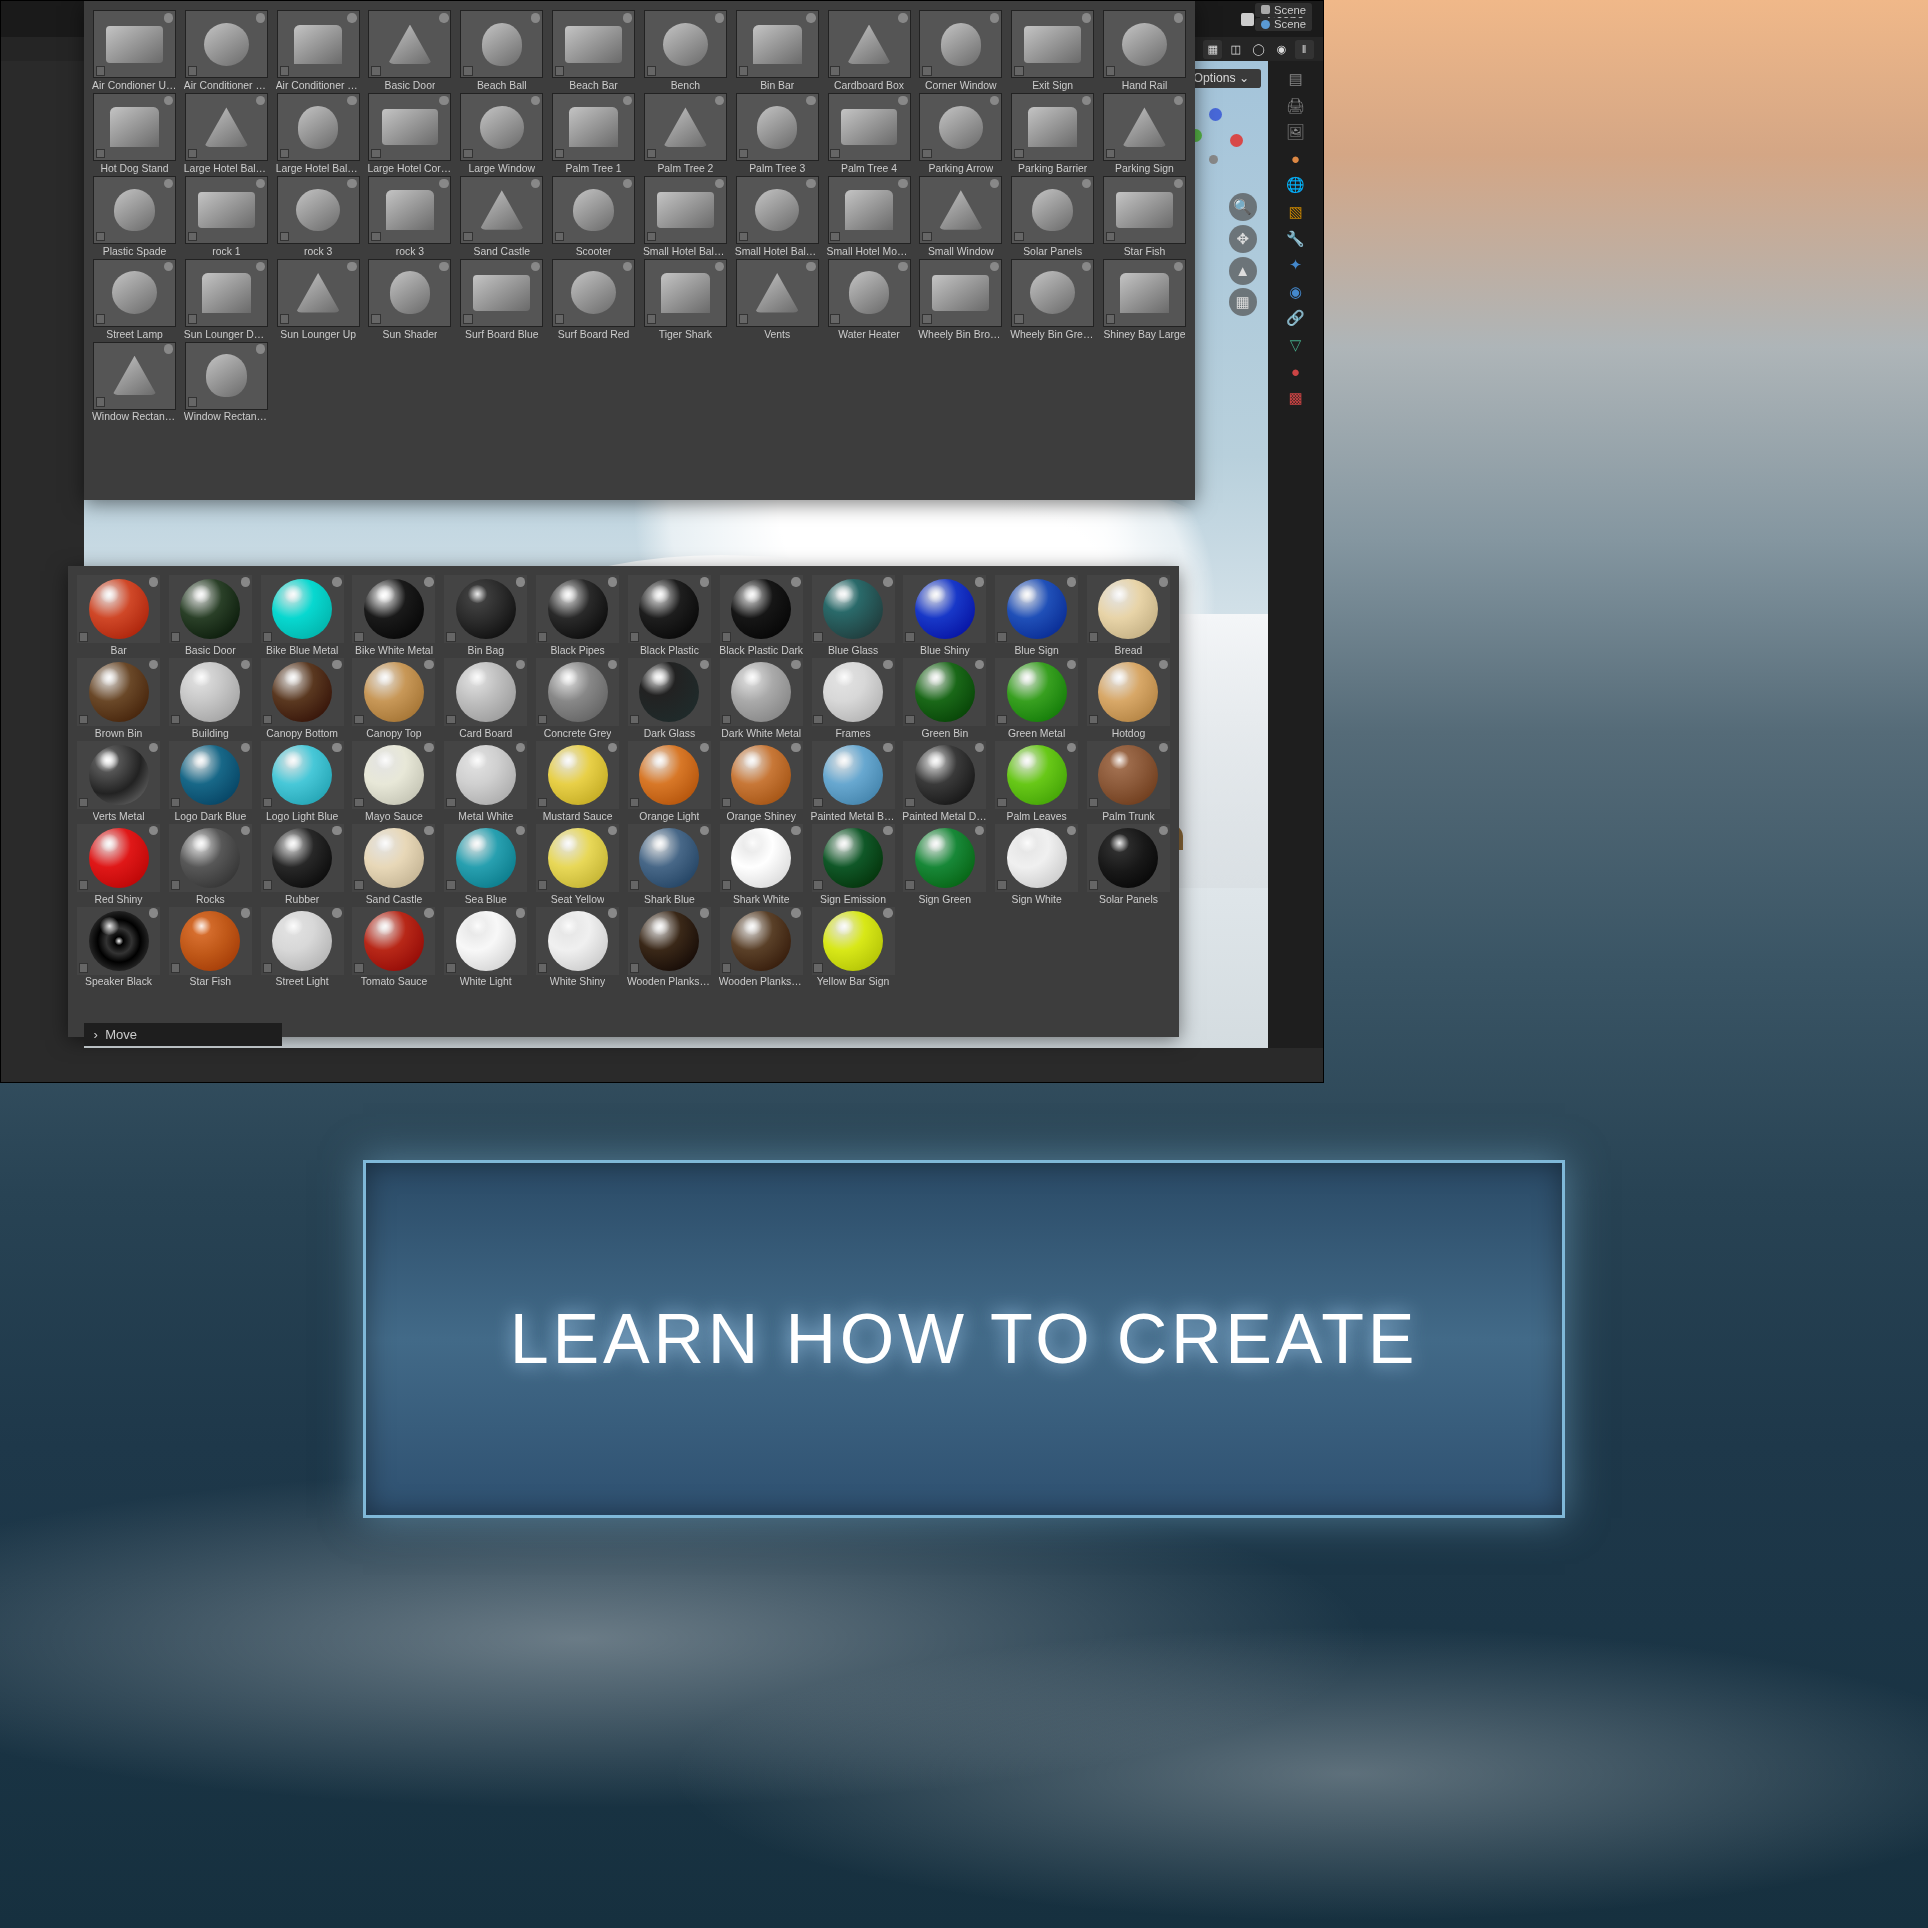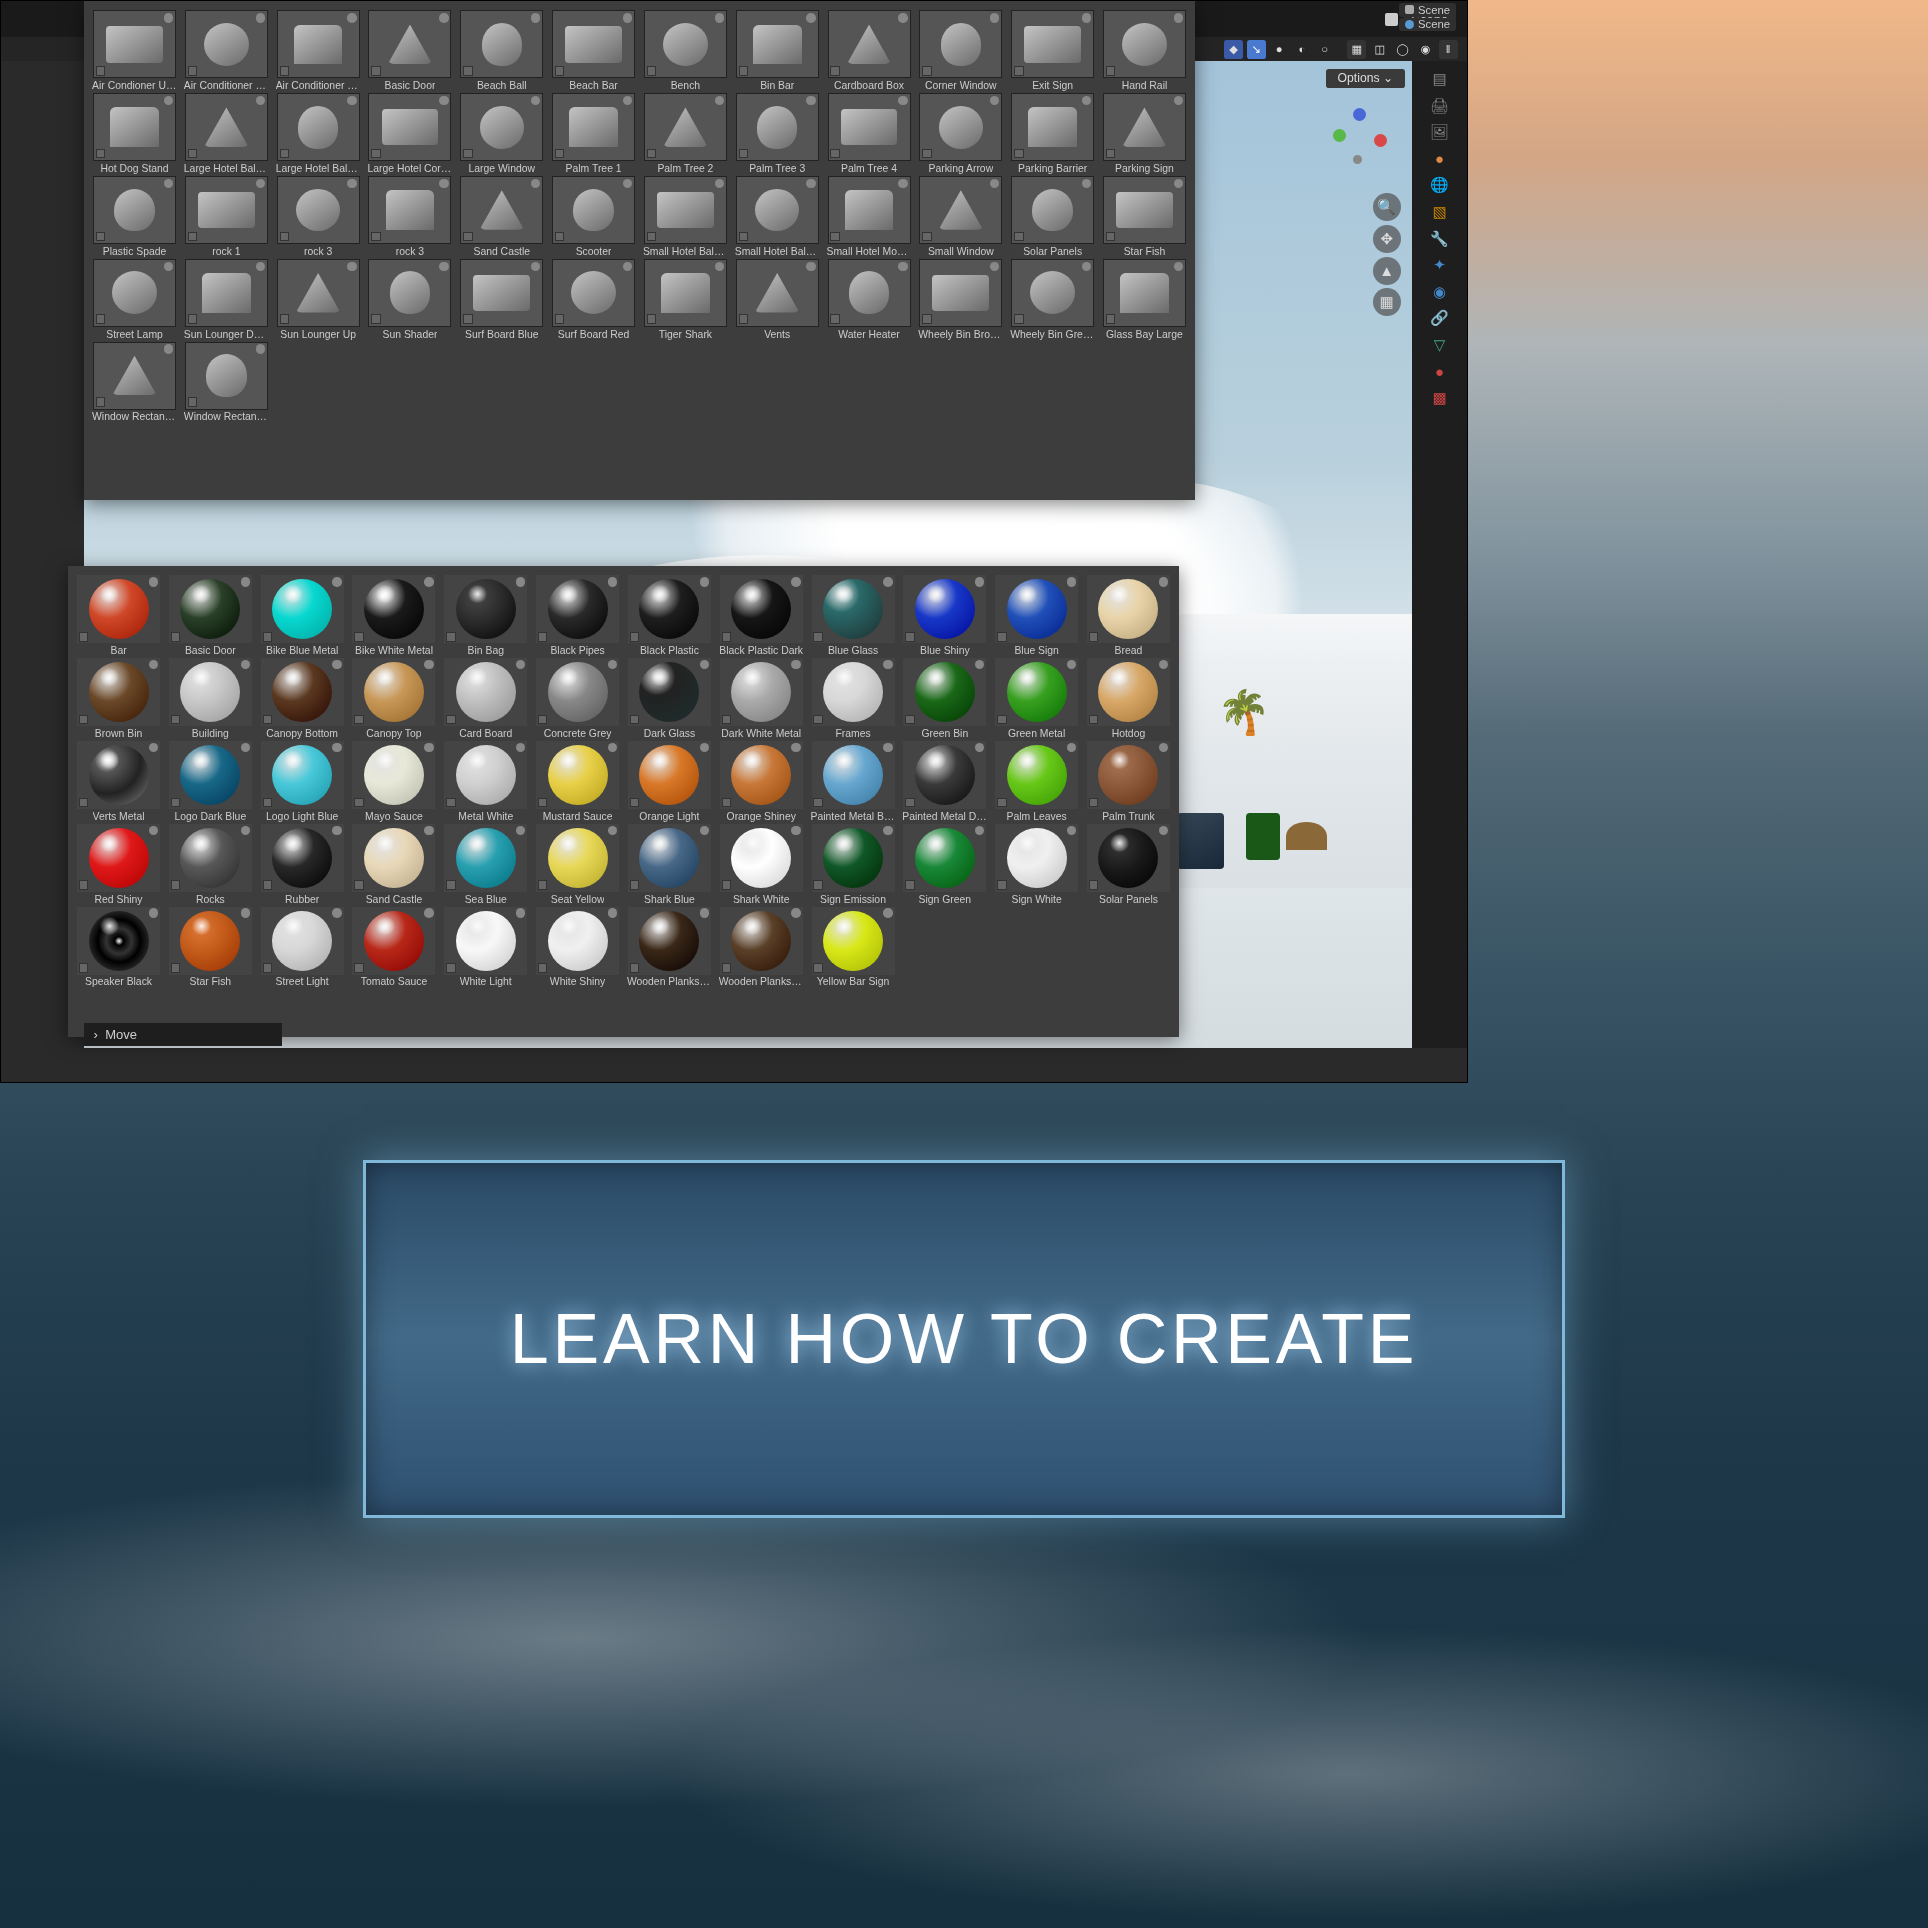--- a/index.html
+++ b/index.html
@@ -1,21 +1,21 @@
 <!DOCTYPE html>
 <html style="font-size:15px"><head>
 <meta charset="utf-8">
 <style>
   *{box-sizing:border-box;margin:0;padding:0;font-family:Arial,Helvetica,sans-serif}
   body{width:1928px;height:1928px;overflow:hidden;background:linear-gradient(180deg,#e8a878 0%,#a8b4be 20%,#556a7a 40%,#2d4a60 60%,#1a3446 100%);position:relative}
   .bg-ocean{position:absolute;inset:0;background:
     radial-gradient(ellipse 1318px 282px at 30% 85%,rgba(255,255,255,.35),transparent 60%),
     radial-gradient(ellipse 1130px 245px at 70% 92%,rgba(255,255,255,.3),transparent 60%),
     linear-gradient(180deg,#f0b889 0%,#d4a685 8%,#aeb5b8 18%,#8496a0 28%,#556b78 38%,#3a5565 50%,#284354 62%,#1e384a 75%,#16303f 100%)}
-  .win{position:absolute;left:0;top:0;width:1468px;height:1083px;background:#2a2a2a;border:0.9px solid #000}
+  .win{position:absolute;left:0;top:0;width:1324px;height:1083px;background:#2a2a2a;border:0.9px solid #000}
   .topbar{height:36px;background:#1a1a1a;display:flex;align-items:center;justify-content:flex-end;gap:5.6px;padding:0 11.3px;color:#ccc;font-size:13px}
   .scene-chip{background:#2f2f2f;border-radius:2.8px;padding:1.9px 7.5px;display:flex;align-items:center;gap:3.8px}
   .ic{width:13px;height:13px;display:inline-block;background:#888;border-radius:1.9px}
   .header2{height:24.5px;background:#252525;display:flex;align-items:center;justify-content:flex-end;padding:0 9.4px;gap:3.8px}
   .hb{width:19px;height:19px;border-radius:2.8px;display:flex;align-items:center;justify-content:center;font-size:11.3px;color:#ddd}
   .canvas{position:absolute;left:83px;top:60px;right:55px;bottom:34px;background:linear-gradient(180deg,#a4c4da 0%,#b8d0dc 40%,#e8eef2 70%,#d4dce0 100%);overflow:hidden}
   .cloud{position:absolute;background:radial-gradient(circle,#fff 30%,rgba(255,255,255,.6) 60%,transparent 70%);border-radius:50%}
   .floor{position:absolute;left:55%;right:0;bottom:10%;height:34%;background:linear-gradient(180deg,#f4f6f8,#dae0e4);transform:perspective(753px) rotateX(60deg);transform-origin:top}
   .options{position:absolute;right:7.5px;top:7.5px;background:#3a3a3a;color:#ddd;padding:2.8px 11.3px;border-radius:2.8px;font-size:12.2px}
   .gizmo{position:absolute;right:19px;top:47px;width:66px;height:66px}
@@ -463,21 +463,21 @@
             <div class="badge"></div>
             <div class="mesh" style="background:linear-gradient(145deg,#c4c4c4,#6a6a6a);border-radius:50%;width:55%;height:65%"></div>
           </div>
           <div class="lbl">Wheely Bin Green ...</div>
         </div>
         <div class="item">
           <div class="thumb">
             <div class="badge"></div>
             <div class="mesh" style="background:linear-gradient(145deg,#c4c4c4,#6a6a6a);border-radius:5.6px 5.6px 0 0;width:60%;height:60%"></div>
           </div>
-          <div class="lbl">Glass Bay Large</div>
+          <div class="lbl">Shiney Bay Large</div>
         </div>
         <div class="item">
           <div class="thumb">
             <div class="badge"></div>
             <div class="mesh" style="background:linear-gradient(145deg,#c4c4c4,#6a6a6a);clip-path:polygon(50% 0,100% 100%,0 100%);width:55%;height:60%"></div>
           </div>
           <div class="lbl">Window Rectangle...</div>
         </div>
         <div class="item">
           <div class="thumb">

